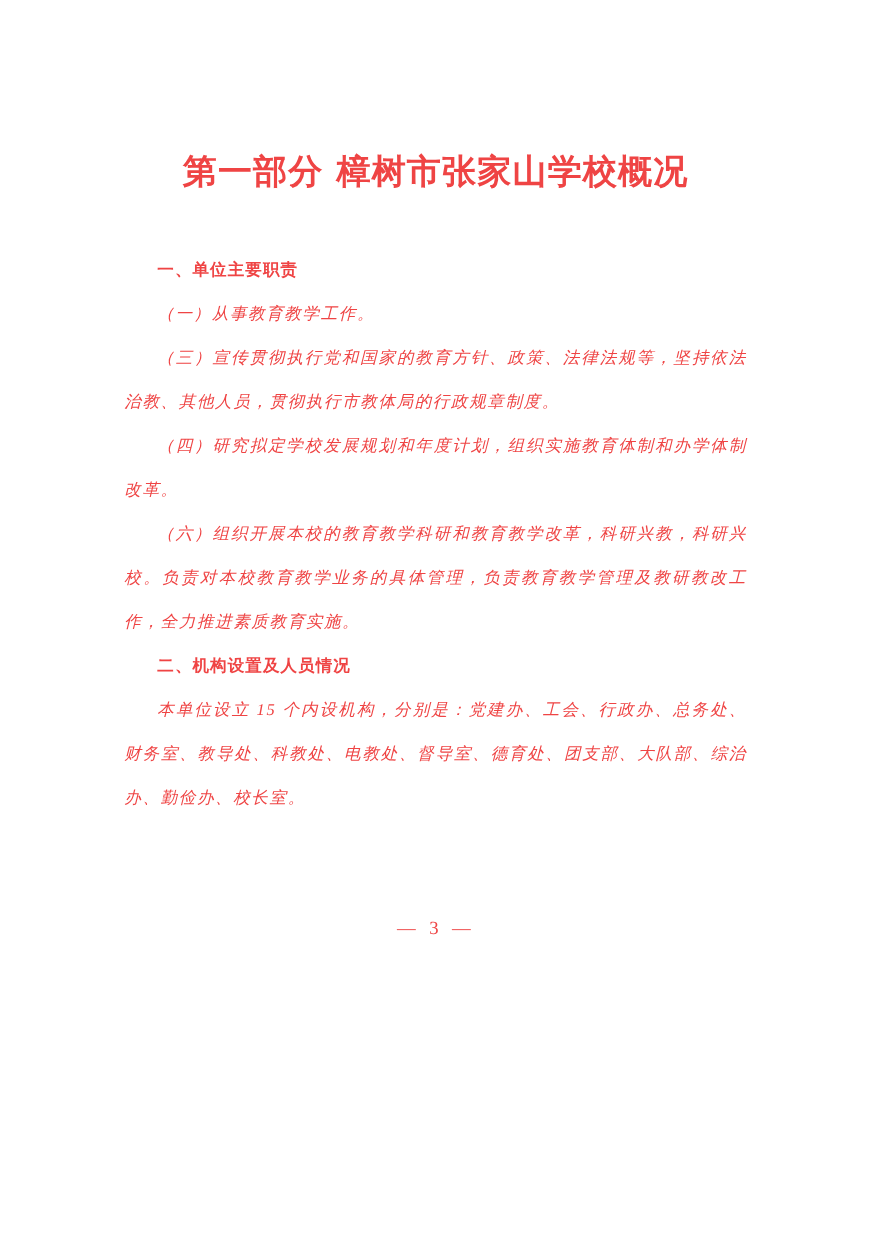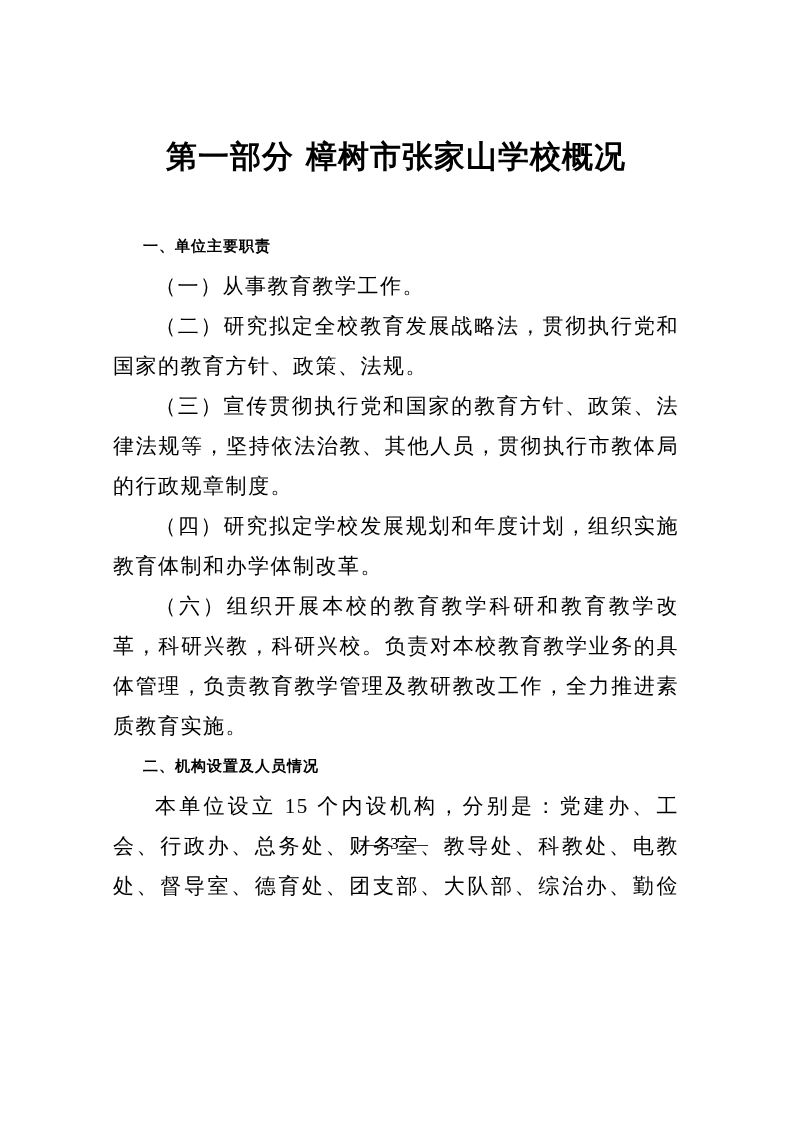--- a/index.html
+++ b/index.html
@@ -5,21 +5,21 @@
   html, body {
     margin: 0;
     padding: 0;
     background: #ffffff;
   }
   .page {
     position: relative;
     width: 793px;
     height: 909px;
     background: #ffffff;
-    color: #000000;
+    color: #ef4444;
     overflow: hidden;
     box-sizing: border-box;
     font-family: "Liberation Serif", "DejaVu Serif", serif;
   }
   .content {
     position: absolute;
     top: 136px;
     left: 113px;
     width: 566px;
   }
@@ -37,26 +37,27 @@
     margin: 0;
     font-family: "Liberation Sans", "DejaVu Sans", sans-serif;
     font-weight: bold;
     font-size: 15px;
     line-height: 40px;
     text-indent: 2em;
     letter-spacing: 1px;
   }
   .body-para {
     margin: 0;
-    font-size: 21px;
+    font-size: 15px;
     line-height: 40px;
     text-indent: 2em;
     text-align: justify;
     text-justify: inter-character;
     letter-spacing: 1.5px;
+    font-style: italic;
   }
   .page-number {
     position: absolute;
     left: 0;
     right: 0;
     bottom: 55px;
     text-align: center;
     font-size: 17px;
     letter-spacing: 4px;
   }
@@ -65,21 +66,20 @@
 <body>
 
 <div class="page">
   <div class="content">
 
     <h1 class="doc-title">第一部分 樟树市张家山学校概况</h1>
 
     <section>
       <h2 class="sec-heading">一、单位主要职责</h2>
       <p class="body-para">（一）从事教育教学工作。</p>
-      <p class="body-para">（二）研究拟定全校教育发展战略法，贯彻执行党和国家的教育方针、政策、法规。</p>
       <p class="body-para">（三）宣传贯彻执行党和国家的教育方针、政策、法律法规等，坚持依法治教、其他人员，贯彻执行市教体局的行政规章制度。</p>
       <p class="body-para">（四）研究拟定学校发展规划和年度计划，组织实施教育体制和办学体制改革。</p>
       <p class="body-para">（六）组织开展本校的教育教学科研和教育教学改革，科研兴教，科研兴校。负责对本校教育教学业务的具体管理，负责教育教学管理及教研教改工作，全力推进素质教育实施。</p>
     </section>
 
     <section>
       <h2 class="sec-heading">二、机构设置及人员情况</h2>
       <p class="body-para">本单位设立 15 个内设机构，分别是：党建办、工会、行政办、总务处、财务室、教导处、科教处、电教处、督导室、德育处、团支部、大队部、综治办、勤俭办、校长室。</p>
     </section>
 

